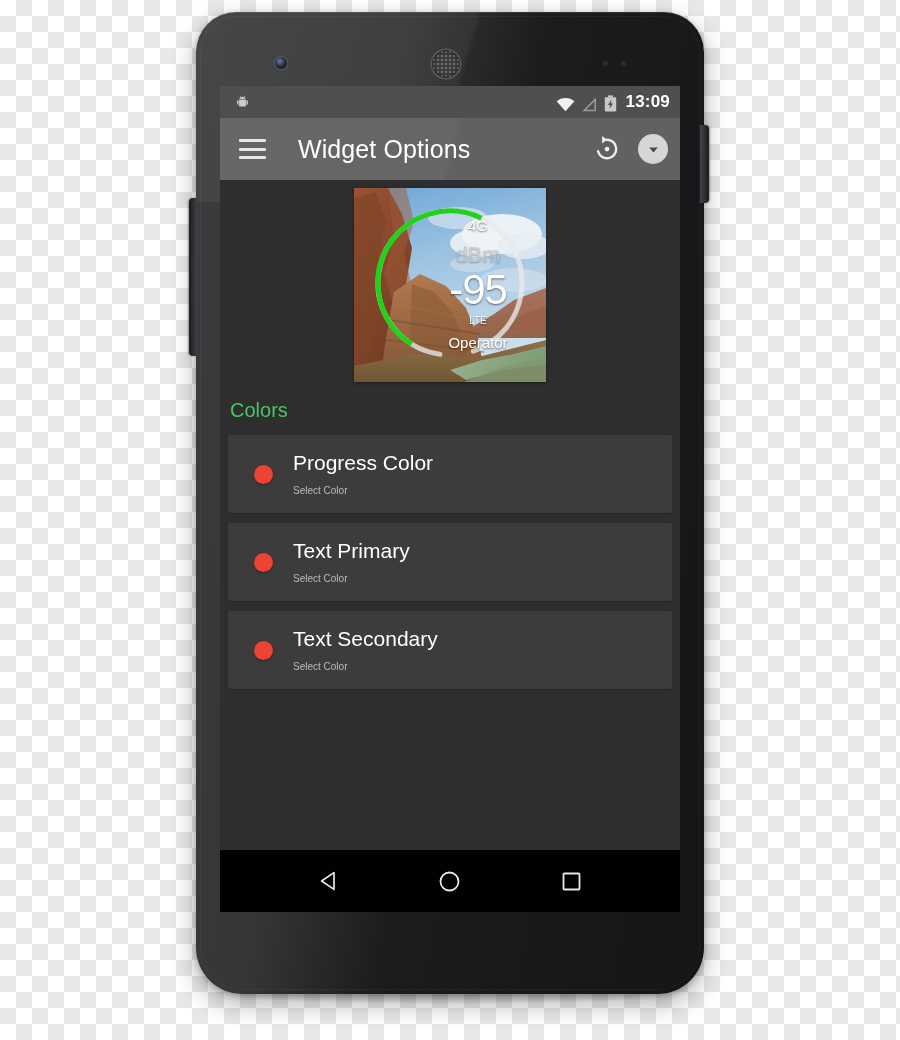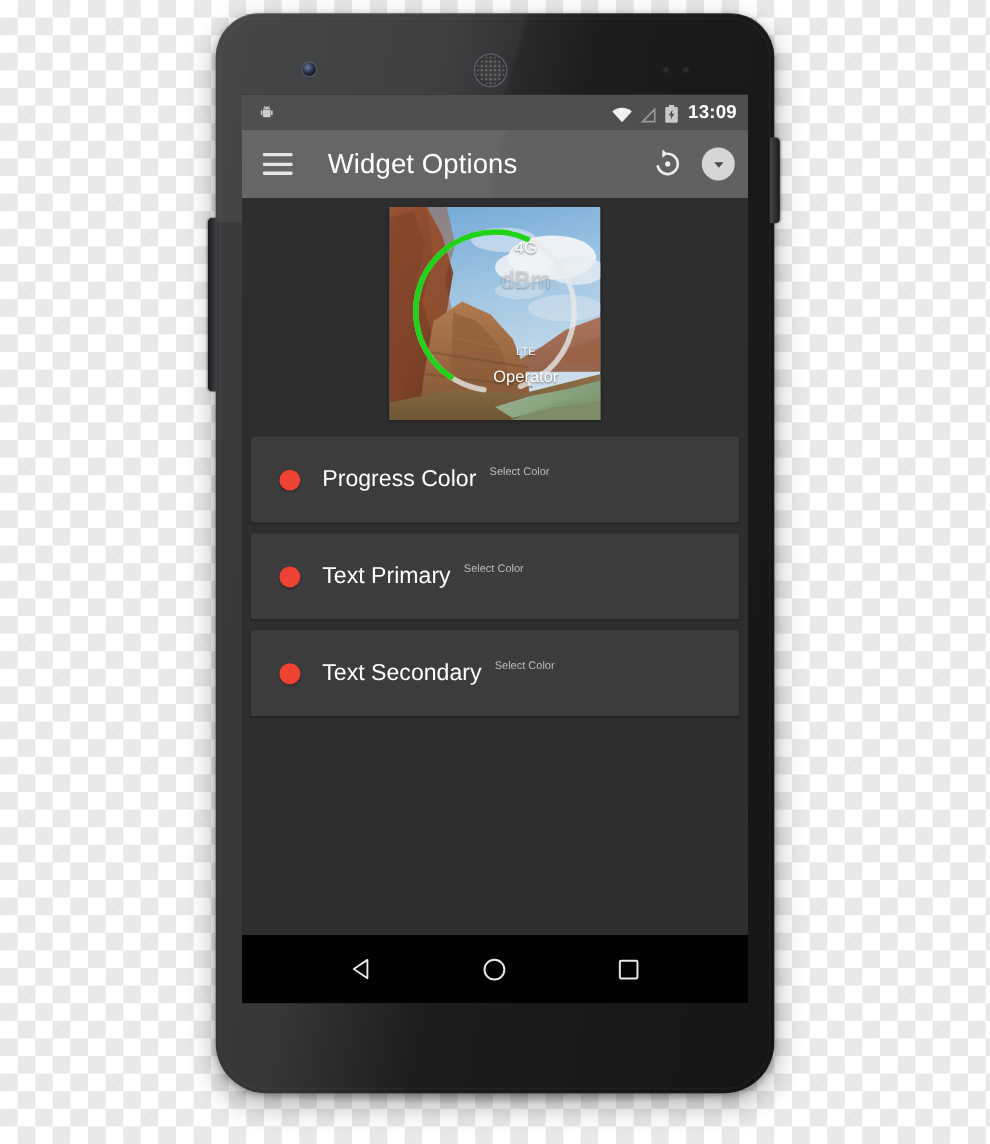--- a/index.html
+++ b/index.html
@@ -245,21 +245,21 @@
     cursor: pointer;
     box-shadow: 0 1px 1px rgba(0,0,0,0.22);
   }
   .swatch {
     width: 19px; height: 19px;
     border-radius: 50%;
     margin: 0 20px 0 26px;
     flex: none;
     box-shadow: 0 1px 2px rgba(0,0,0,0.4);
   }
-  .row-text { display: flex; flex-direction: row; gap: 12px; }
+  .row-text { display: flex; flex-direction: column; gap: 12px; }
   .row-title { color: #ffffff; font-size: 21px; line-height: 1.05; }
   .row-subtitle { color: #bdbdbd; font-size: 10px; line-height: 1.05; }
 
   
   #nav-bar {
     position: absolute;
     left: 0; bottom: 0;
     width: 460px; height: 62px;
     background: #010101;
     display: flex;
@@ -428,25 +428,27 @@
 
             <svg id="gauge-svg" width="192" height="194" viewBox="0 0 192 194">
 
               <circle cx="96" cy="95" r="72" fill="none" stroke="#e9e9e9" stroke-width="5" stroke-opacity="0.78" stroke-linecap="round" stroke-dasharray="418 34" transform="rotate(98 96 95)"></circle>
 
               <circle cx="96" cy="95" r="72" fill="none" stroke="#21d21a" stroke-width="5" stroke-linecap="butt" stroke-dasharray="218 434" transform="rotate(122 96 95)"></circle>
             </svg>
 
             <div class="gauge-label" id="label-network">4G</div>
             <div class="gauge-label" id="label-unit">dBm</div>
+            <div class="gauge-label" id="label-value">-95</div>
             <div class="gauge-label" id="label-tech">LTE</div>
             <div class="gauge-label" id="label-operator">Operator</div>
           </div>
         </div>
 
+        <div id="section-header" style="color: rgb(68, 199, 103);">Colors</div>
 
         <div id="color-list">
 
           <div class="color-row">
             <div class="swatch" style="background:#ee4233"></div>
             <div class="row-text">
               <div class="row-title">Progress Color</div>
               <div class="row-subtitle">Select Color</div>
             </div>
           </div>

